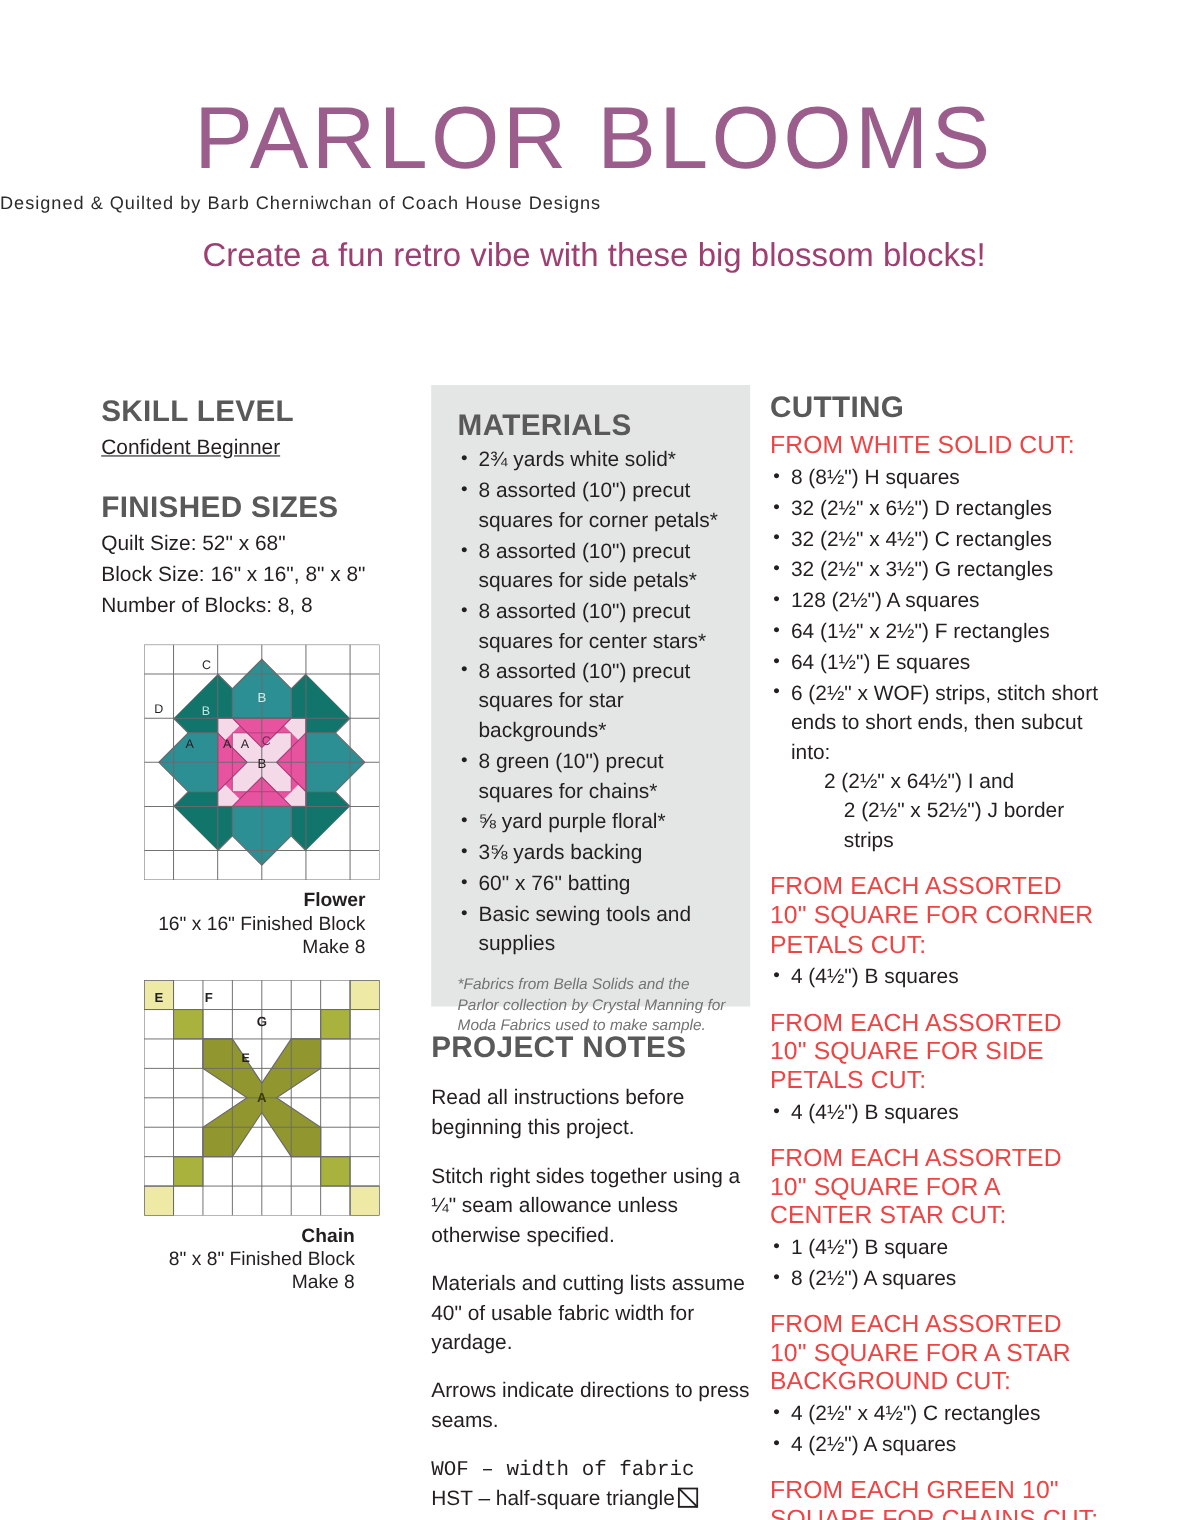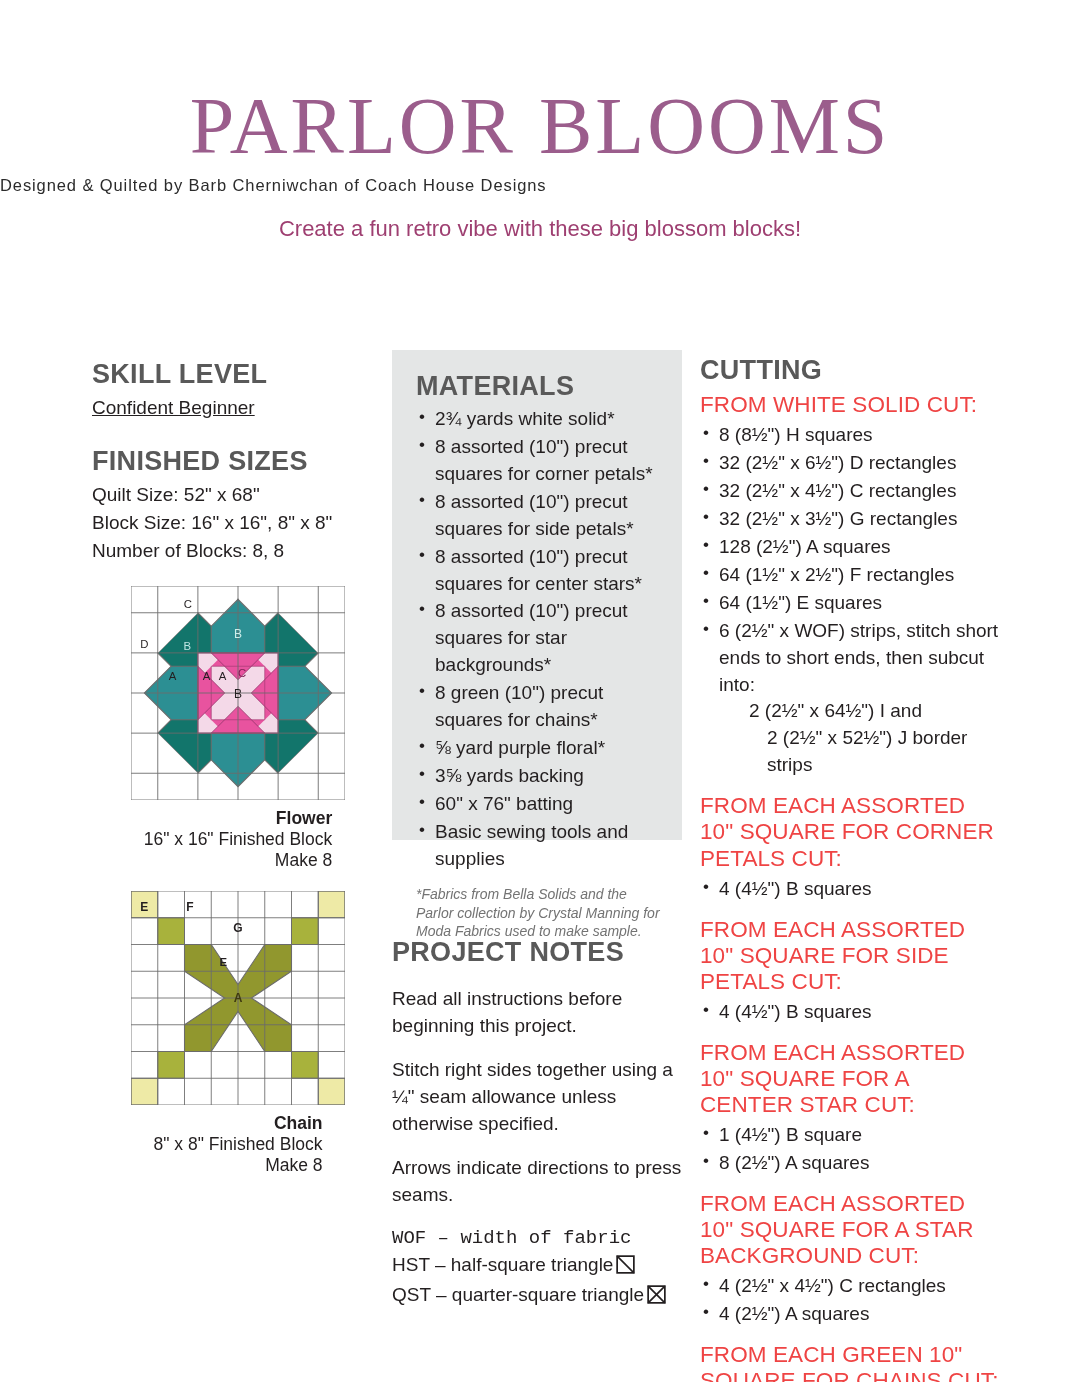--- a/index.html
+++ b/index.html
@@ -9,39 +9,39 @@
     background: #ffffff;
     font-family: "Liberation Sans", sans-serif;
     color: #231f20;
     overflow: hidden;
   }
   .page { position: relative; width: 1080px; height: 1382px; }
 
   
   .title {
     text-align: center;
-    font-family: Liberation Serif, serif;
+    font-family: Liberation Sans, sans-serif;
     font-size: 80px;
     font-weight: 300;
     letter-spacing: 3px;
     color: #9b5d8c;
     margin-top: 88px;
     line-height: 0.95;
   }
   .byline {
     text-align: left;
     font-size: 16.5px;
     letter-spacing: 0.9px;
     color: #2b2b2b;
     margin-top: 12px;
     font-weight: 400;
   }
   .tagline {
     text-align: center;
-    font-size: 22px;
+    font-size: 30px;
     color: #9e3f71;
     margin-top: 21px;
     font-weight: 400;
   }
 
   
   .col-left  { position: absolute; left: 92px;  top: 272px; width: 292px; }
   .col-right { position: absolute; left: 700px; top: 268px; width: 300px; }
 
   h2.sect {
@@ -59,21 +59,21 @@
     letter-spacing: 0.1px;
   }
   p.body { font-size: 19px; line-height: 1.42; color: #231f20; }
 
   .col-left p.body { line-height: 1.46; }
 
   
   .mat-panel {
     position: absolute;
     left: 392px; top: 262px;
-    width: 290px; height: 490px;
+    width: 290px; height: 565px;
     background: #e4e6e6;
   }
   .mat-inner { position: relative; padding: 22px 20px 0 24px; }
 
   ul.bul { list-style: none; margin-top: 4px; }
   ul.bul li {
     position: relative;
     padding-left: 19px;
     font-size: 19px;
     line-height: 1.42;
@@ -281,20 +281,21 @@
         <li>Basic sewing tools and supplies</li>
       </ul>
       <div class="footnote">*Fabrics from Bella Solids and the Parlor collection by Crystal Manning for Moda Fabrics used to make sample.</div>
     </div>
   </div>
 
   <div style="position:absolute; left:392px; top:850px; width:290px;">
     <h2 class="sect">PROJECT NOTES</h2>
     <p class="body" style="margin-top:18px;">Read all instructions before beginning this project.</p>
     <p class="body" style="margin-top:17px;">Stitch right sides together using a ¼" seam allowance unless otherwise specified.</p>
+    <p class="body" style="margin-top:17px;">Materials and cutting lists assume 40" of usable fabric width for yardage.</p>
     <p class="body" style="margin-top:17px;">Arrows indicate directions to press seams.</p>
     <p class="body" style="margin-top:17px;font-family:Liberation Mono, monospace;">WOF – width of fabric</p>
     <p class="body">
       <span>HST – half-square triangle</span><span class="glyph"><svg width="19" height="19" viewBox="0 0 20 20">
             <rect x="1.2" y="1.2" width="17.6" height="17.6" fill="none" stroke="#231f20" stroke-width="1.8"></rect>
             <line x1="1.2" y1="1.2" x2="18.8" y2="18.8" stroke="#231f20" stroke-width="1.8"></line>
           </svg></span>
     </p>
     <p class="body">
       <span>QST – quarter-square triangle</span><span class="glyph"><svg width="19" height="19" viewBox="0 0 20 20">

